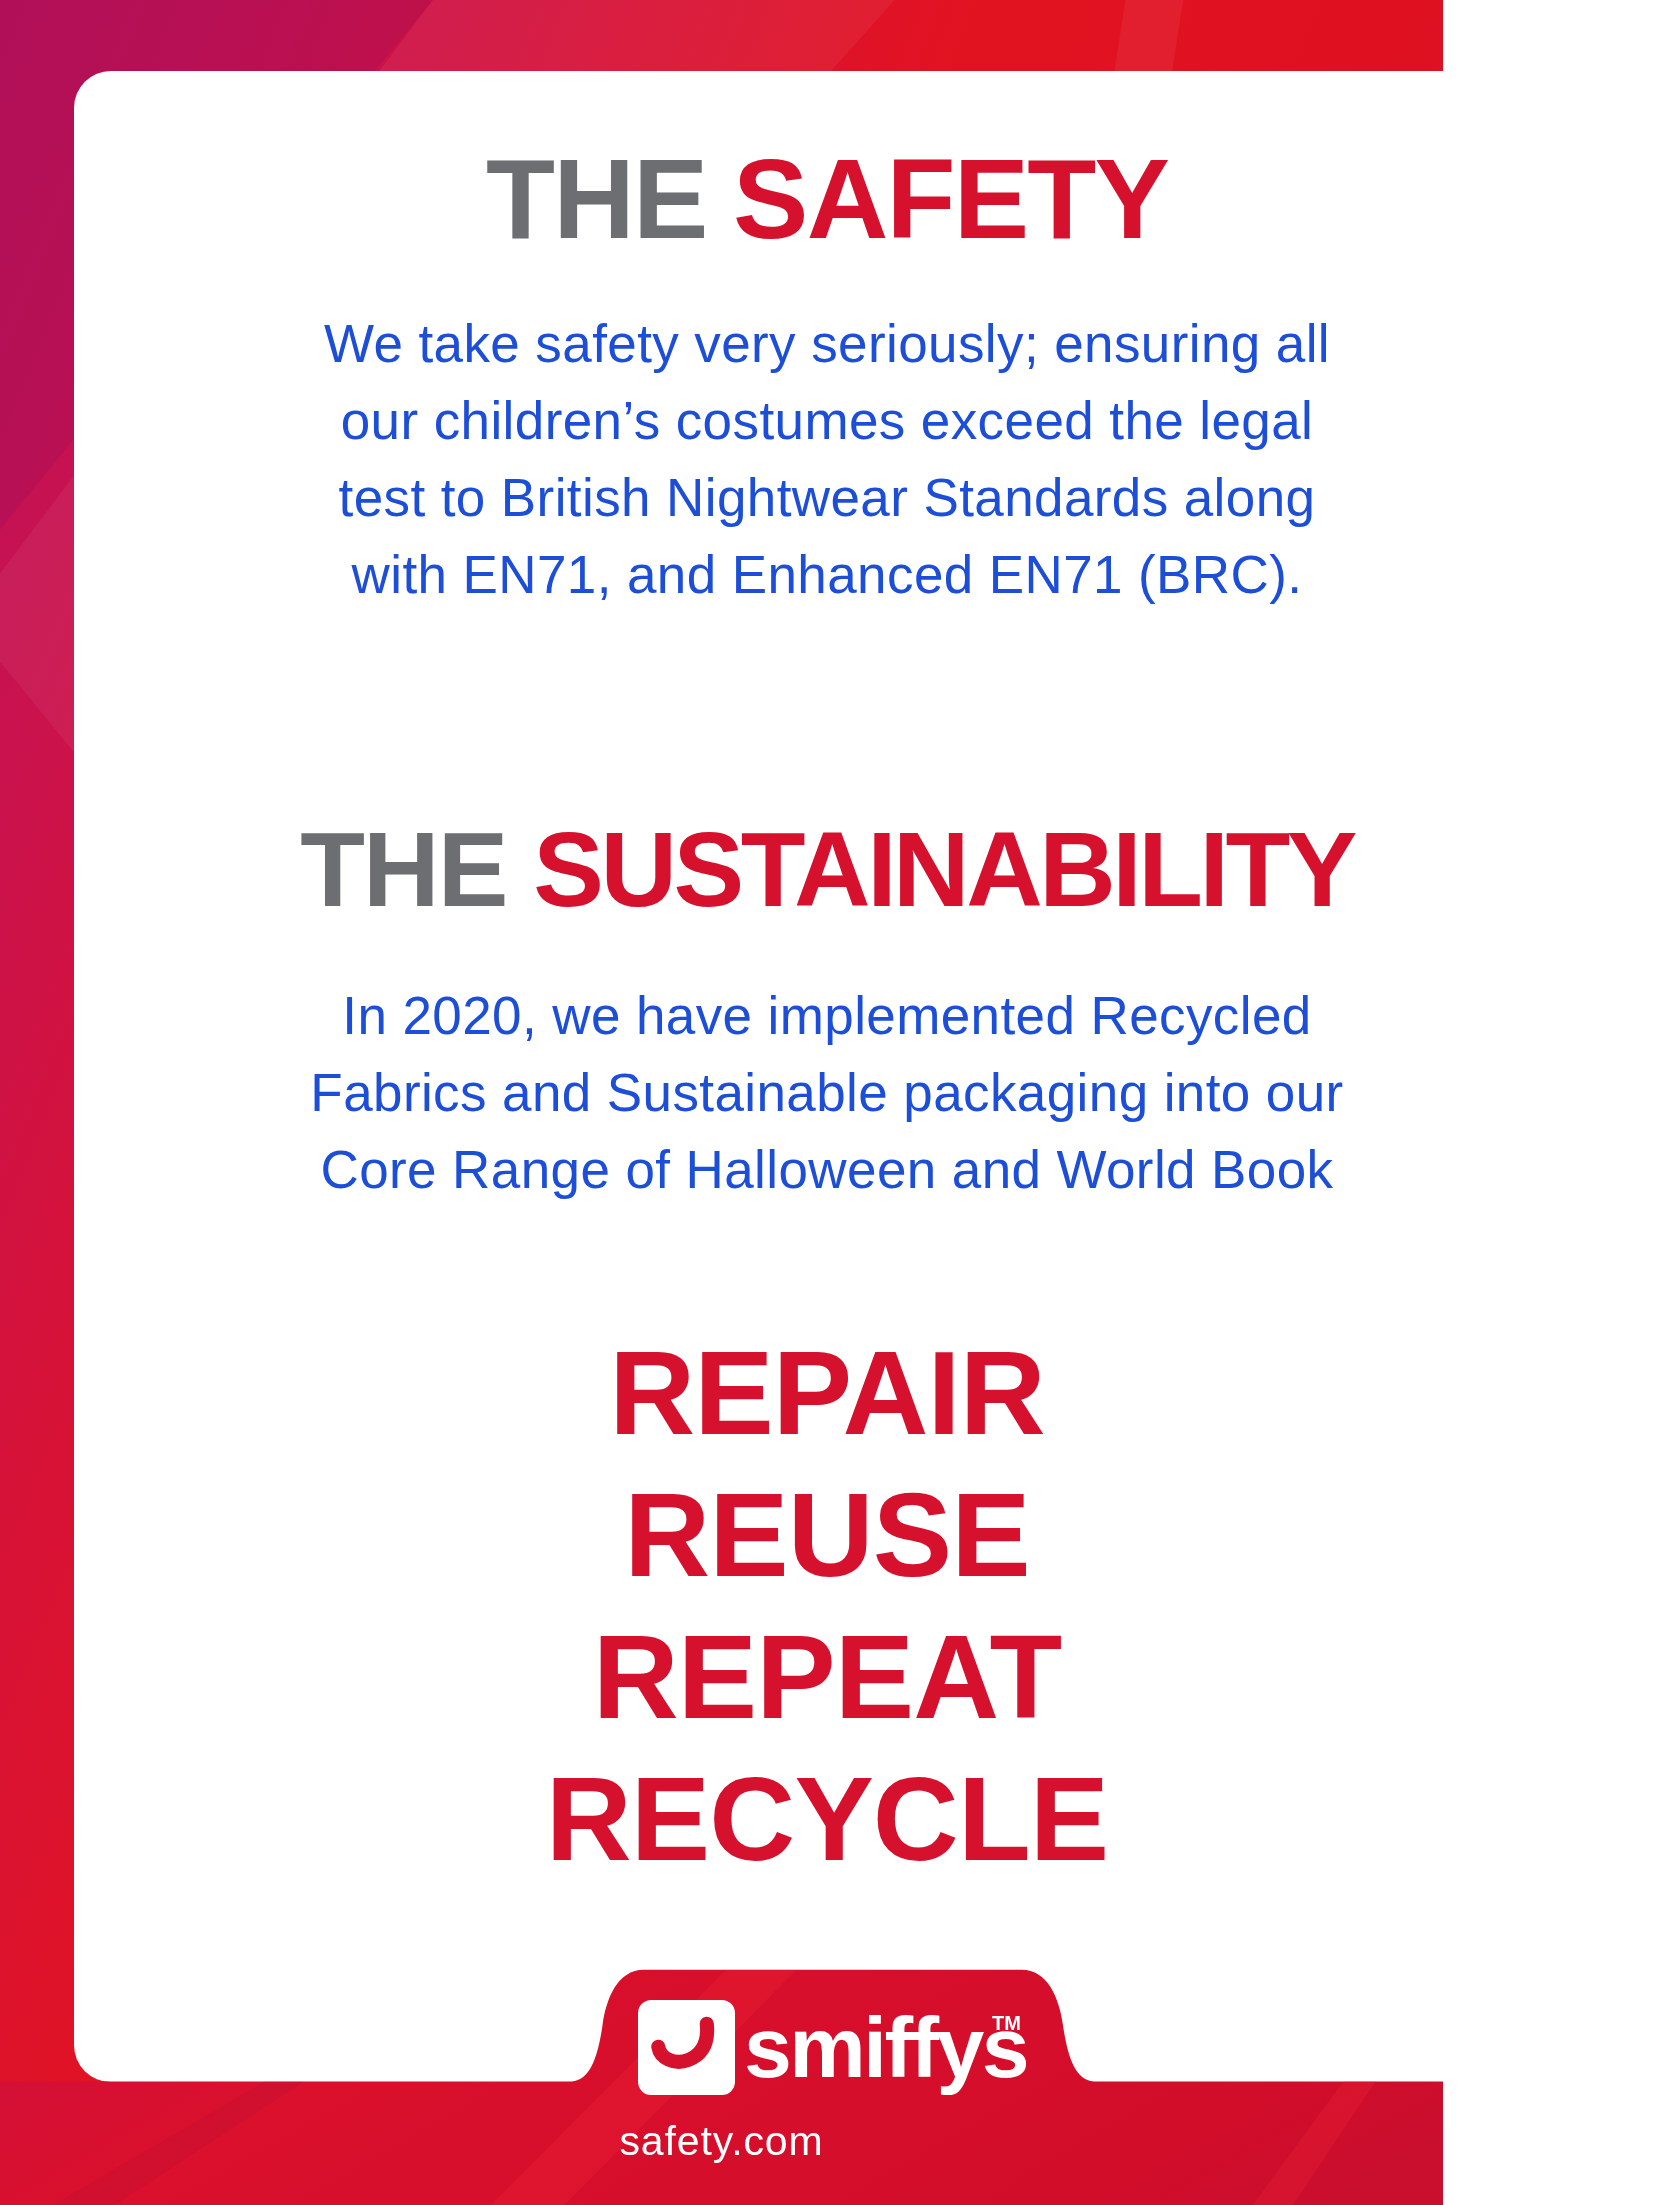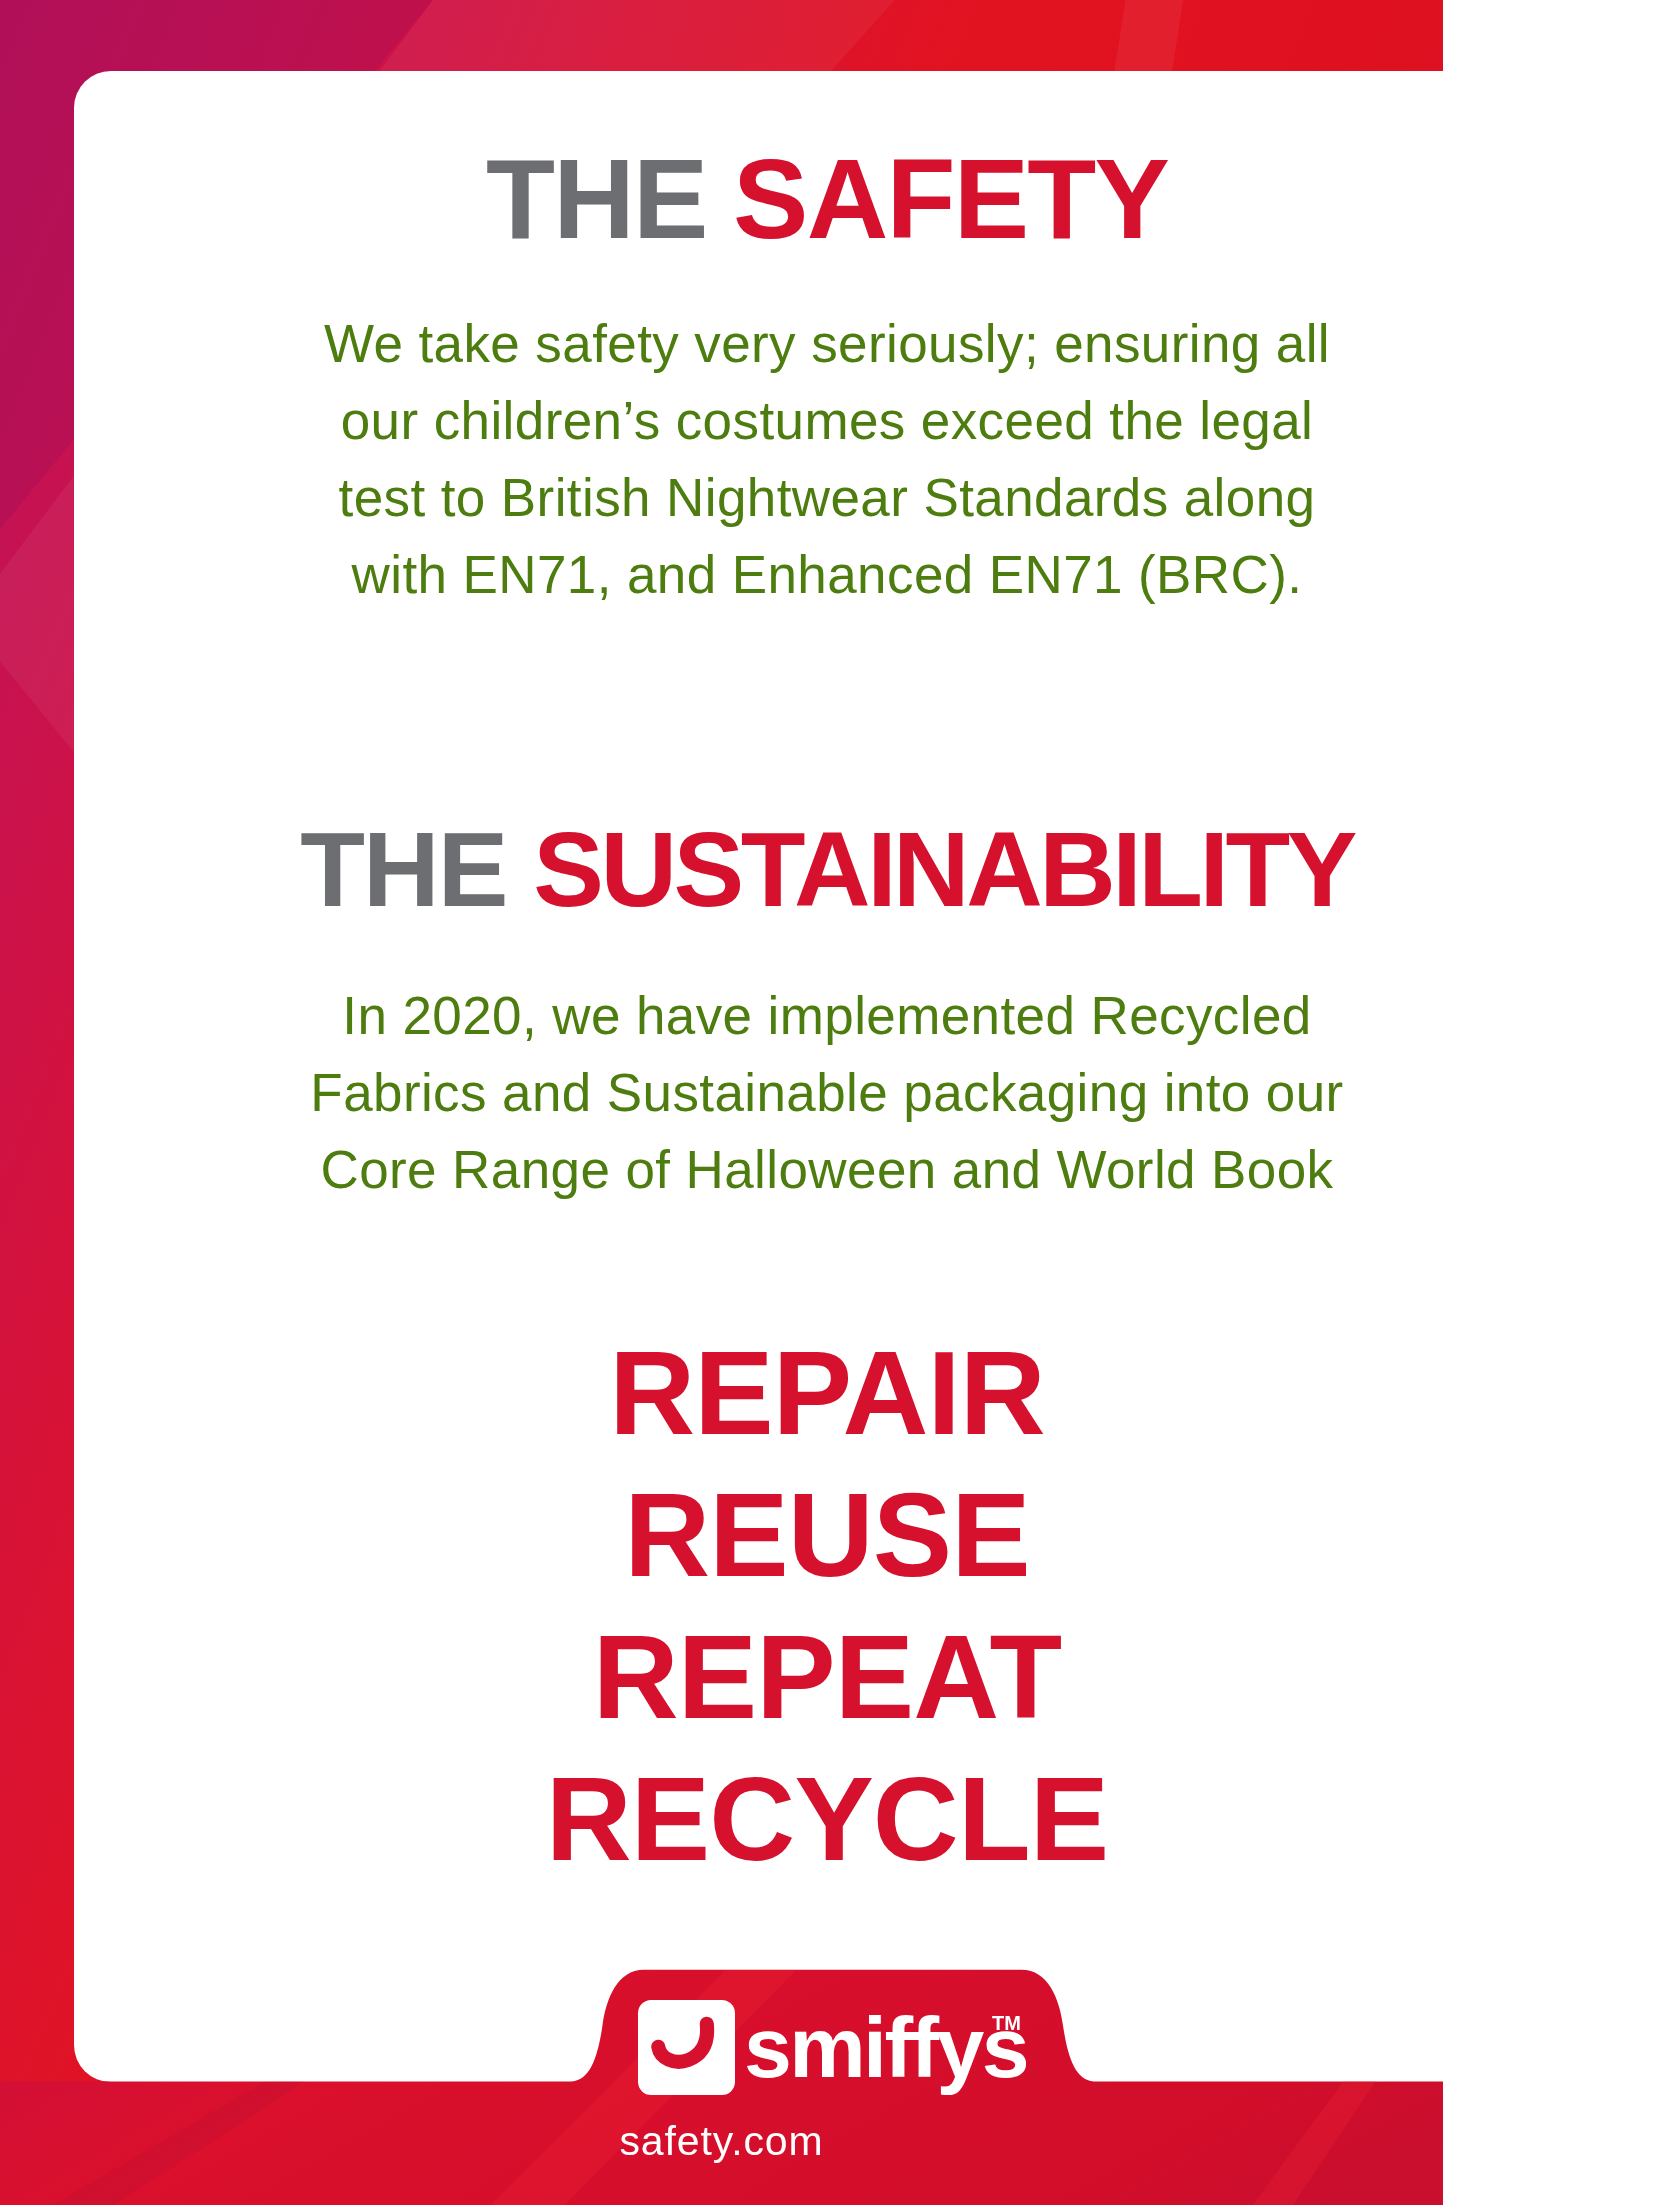--- a/index.html
+++ b/index.html
@@ -29,21 +29,21 @@
     font-weight:bold;white-space:nowrap;
   }
   .heading .prefix{color:#6d6e71;letter-spacing:-1.8px;}
   .heading .highlight{color:#d5112d;letter-spacing:-1.8px;margin-left:26.5px;}
   .h-safety{top:72px;font-size:113px;line-height:113px;}
   .h-sustain{top:745px;font-size:106px;line-height:106px;}
   .h-sustain .highlight{letter-spacing:-3.5px;}
 
   .para{
     position:absolute;left:49px;right:49px;text-align:center;
-    color:#4d7c0f;font-size:53px;line-height:77px;font-weight:400;
+    color:#1d4ed8;font-size:53px;line-height:77px;font-weight:400;
     letter-spacing:0.4px;
   }
   .p-safety{top:234px;}
   .p-sustain{top:906px;}
   .para .pline{white-space:nowrap;}
 
   .slogan{
     position:absolute;left:0;right:0;top:1251px;text-align:center;
     color:#d5112d;font-weight:bold;font-size:119px;line-height:142px;
     letter-spacing:-0.9px;

